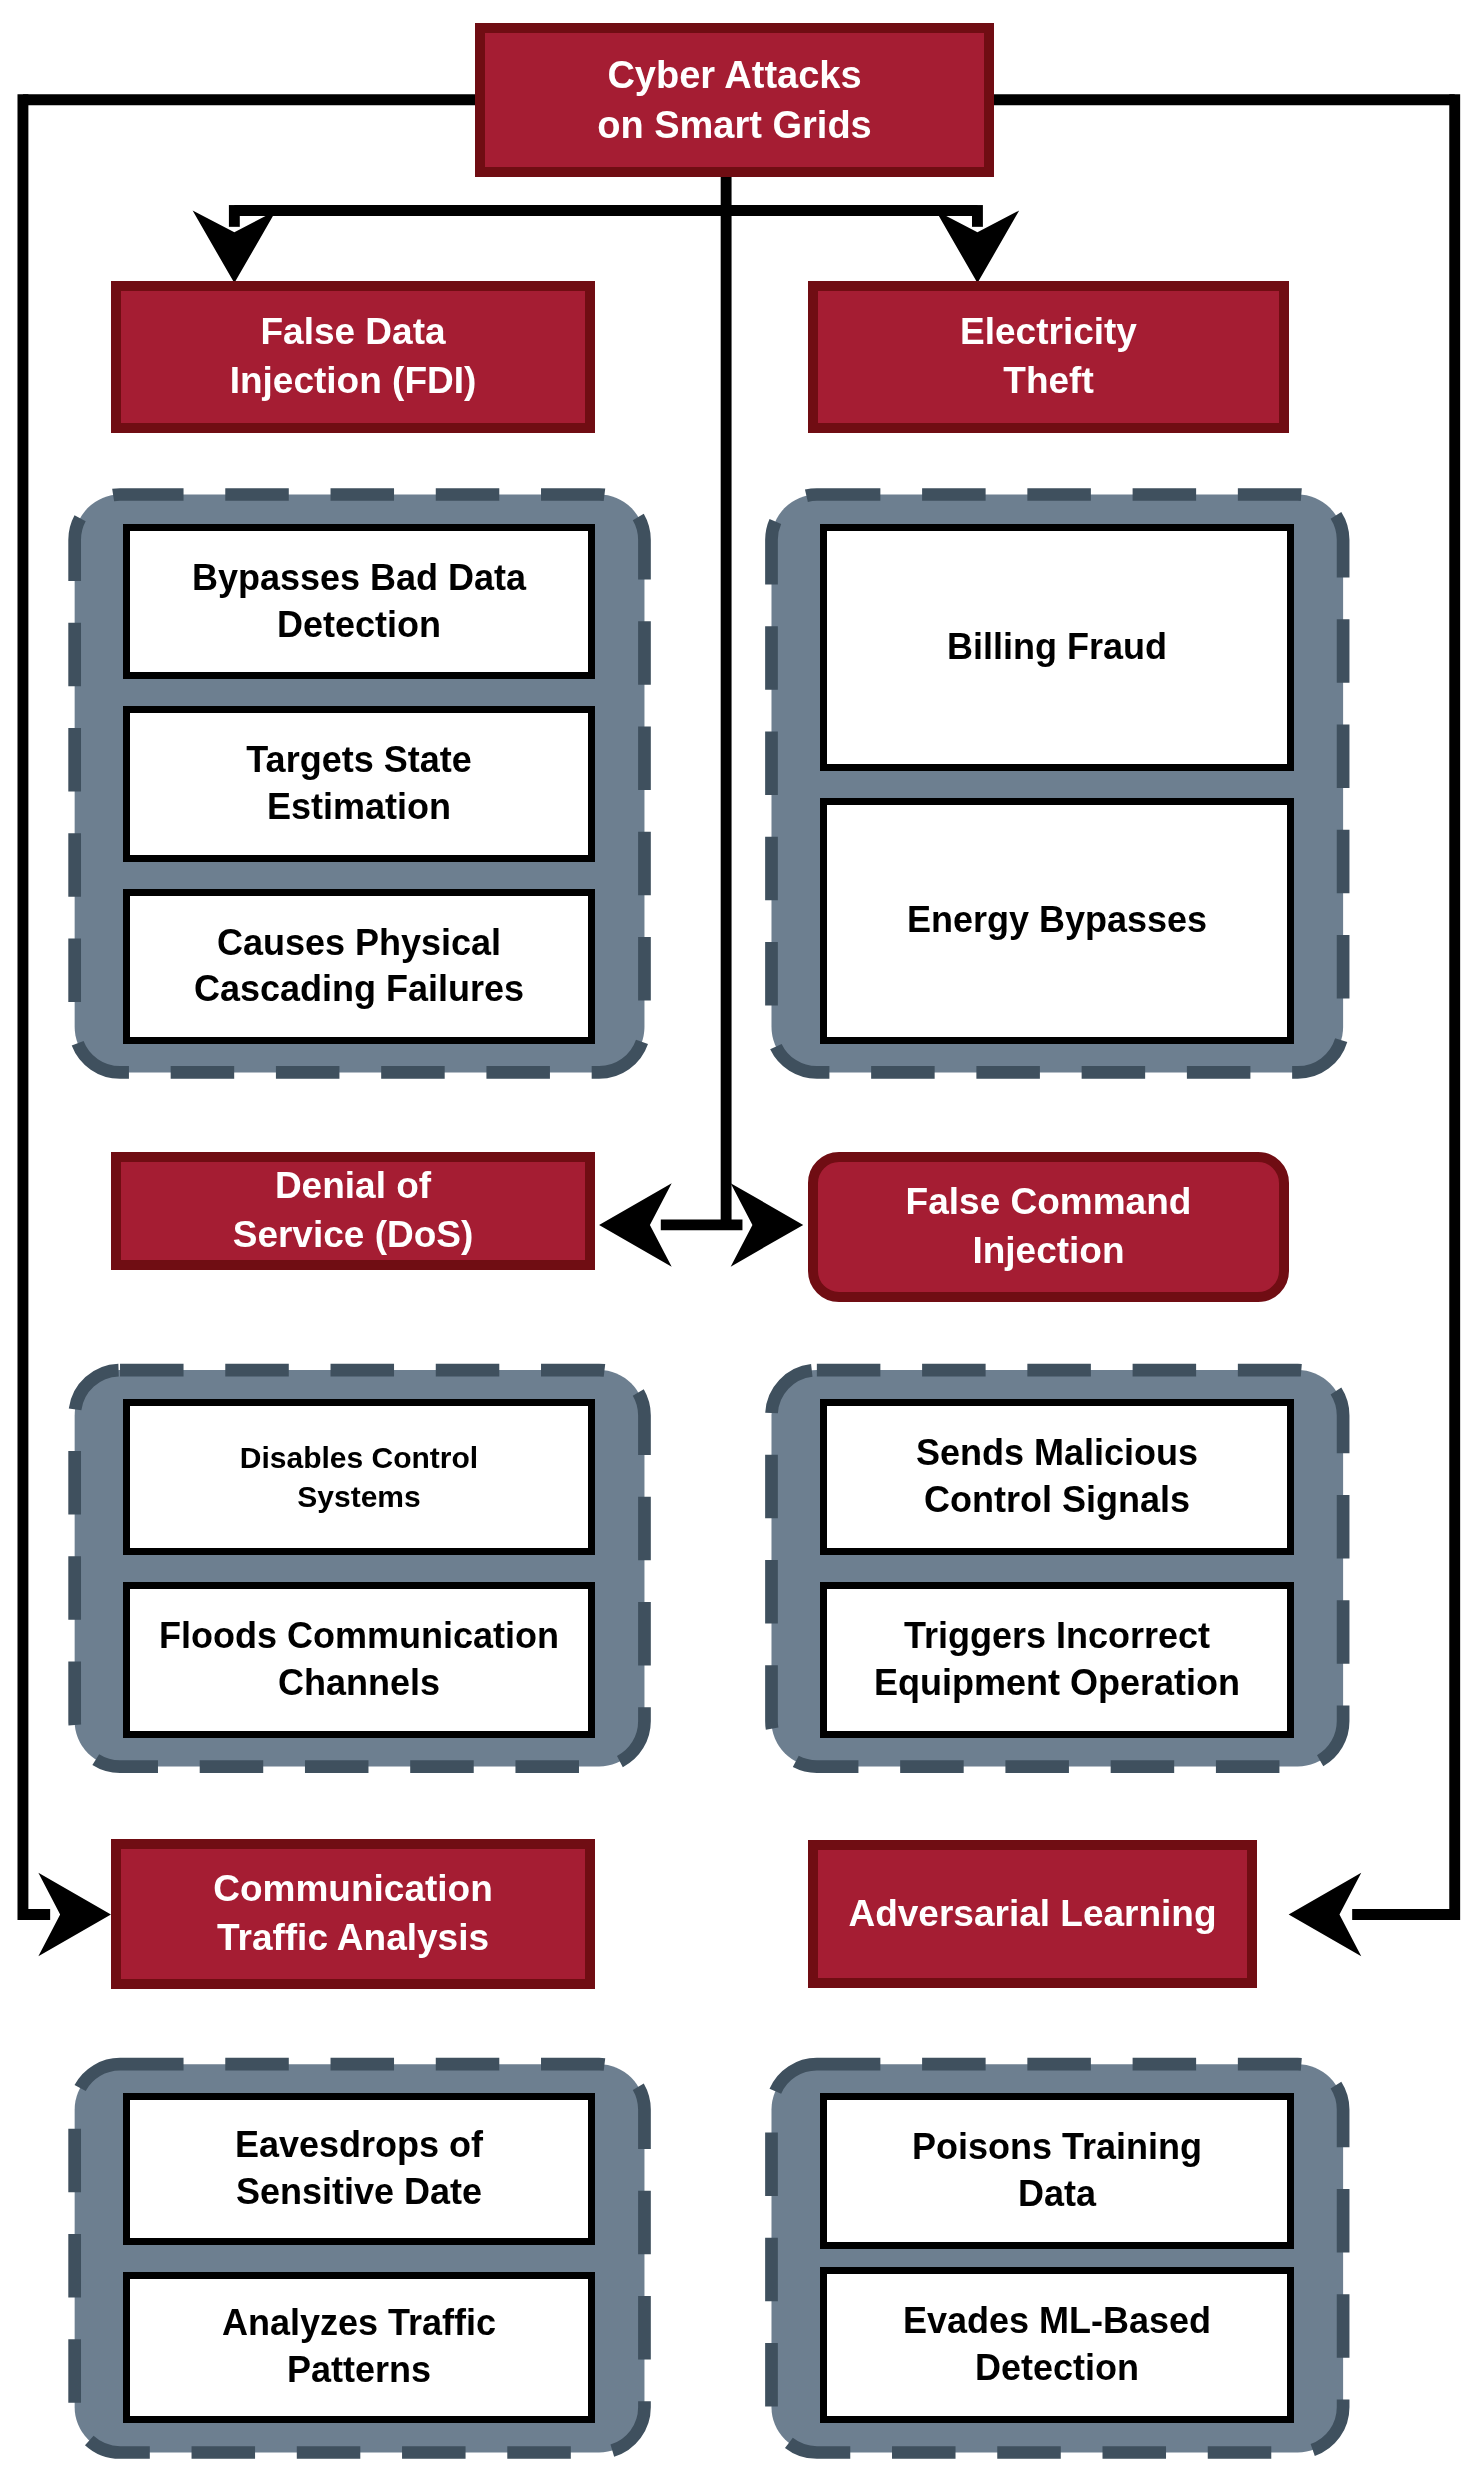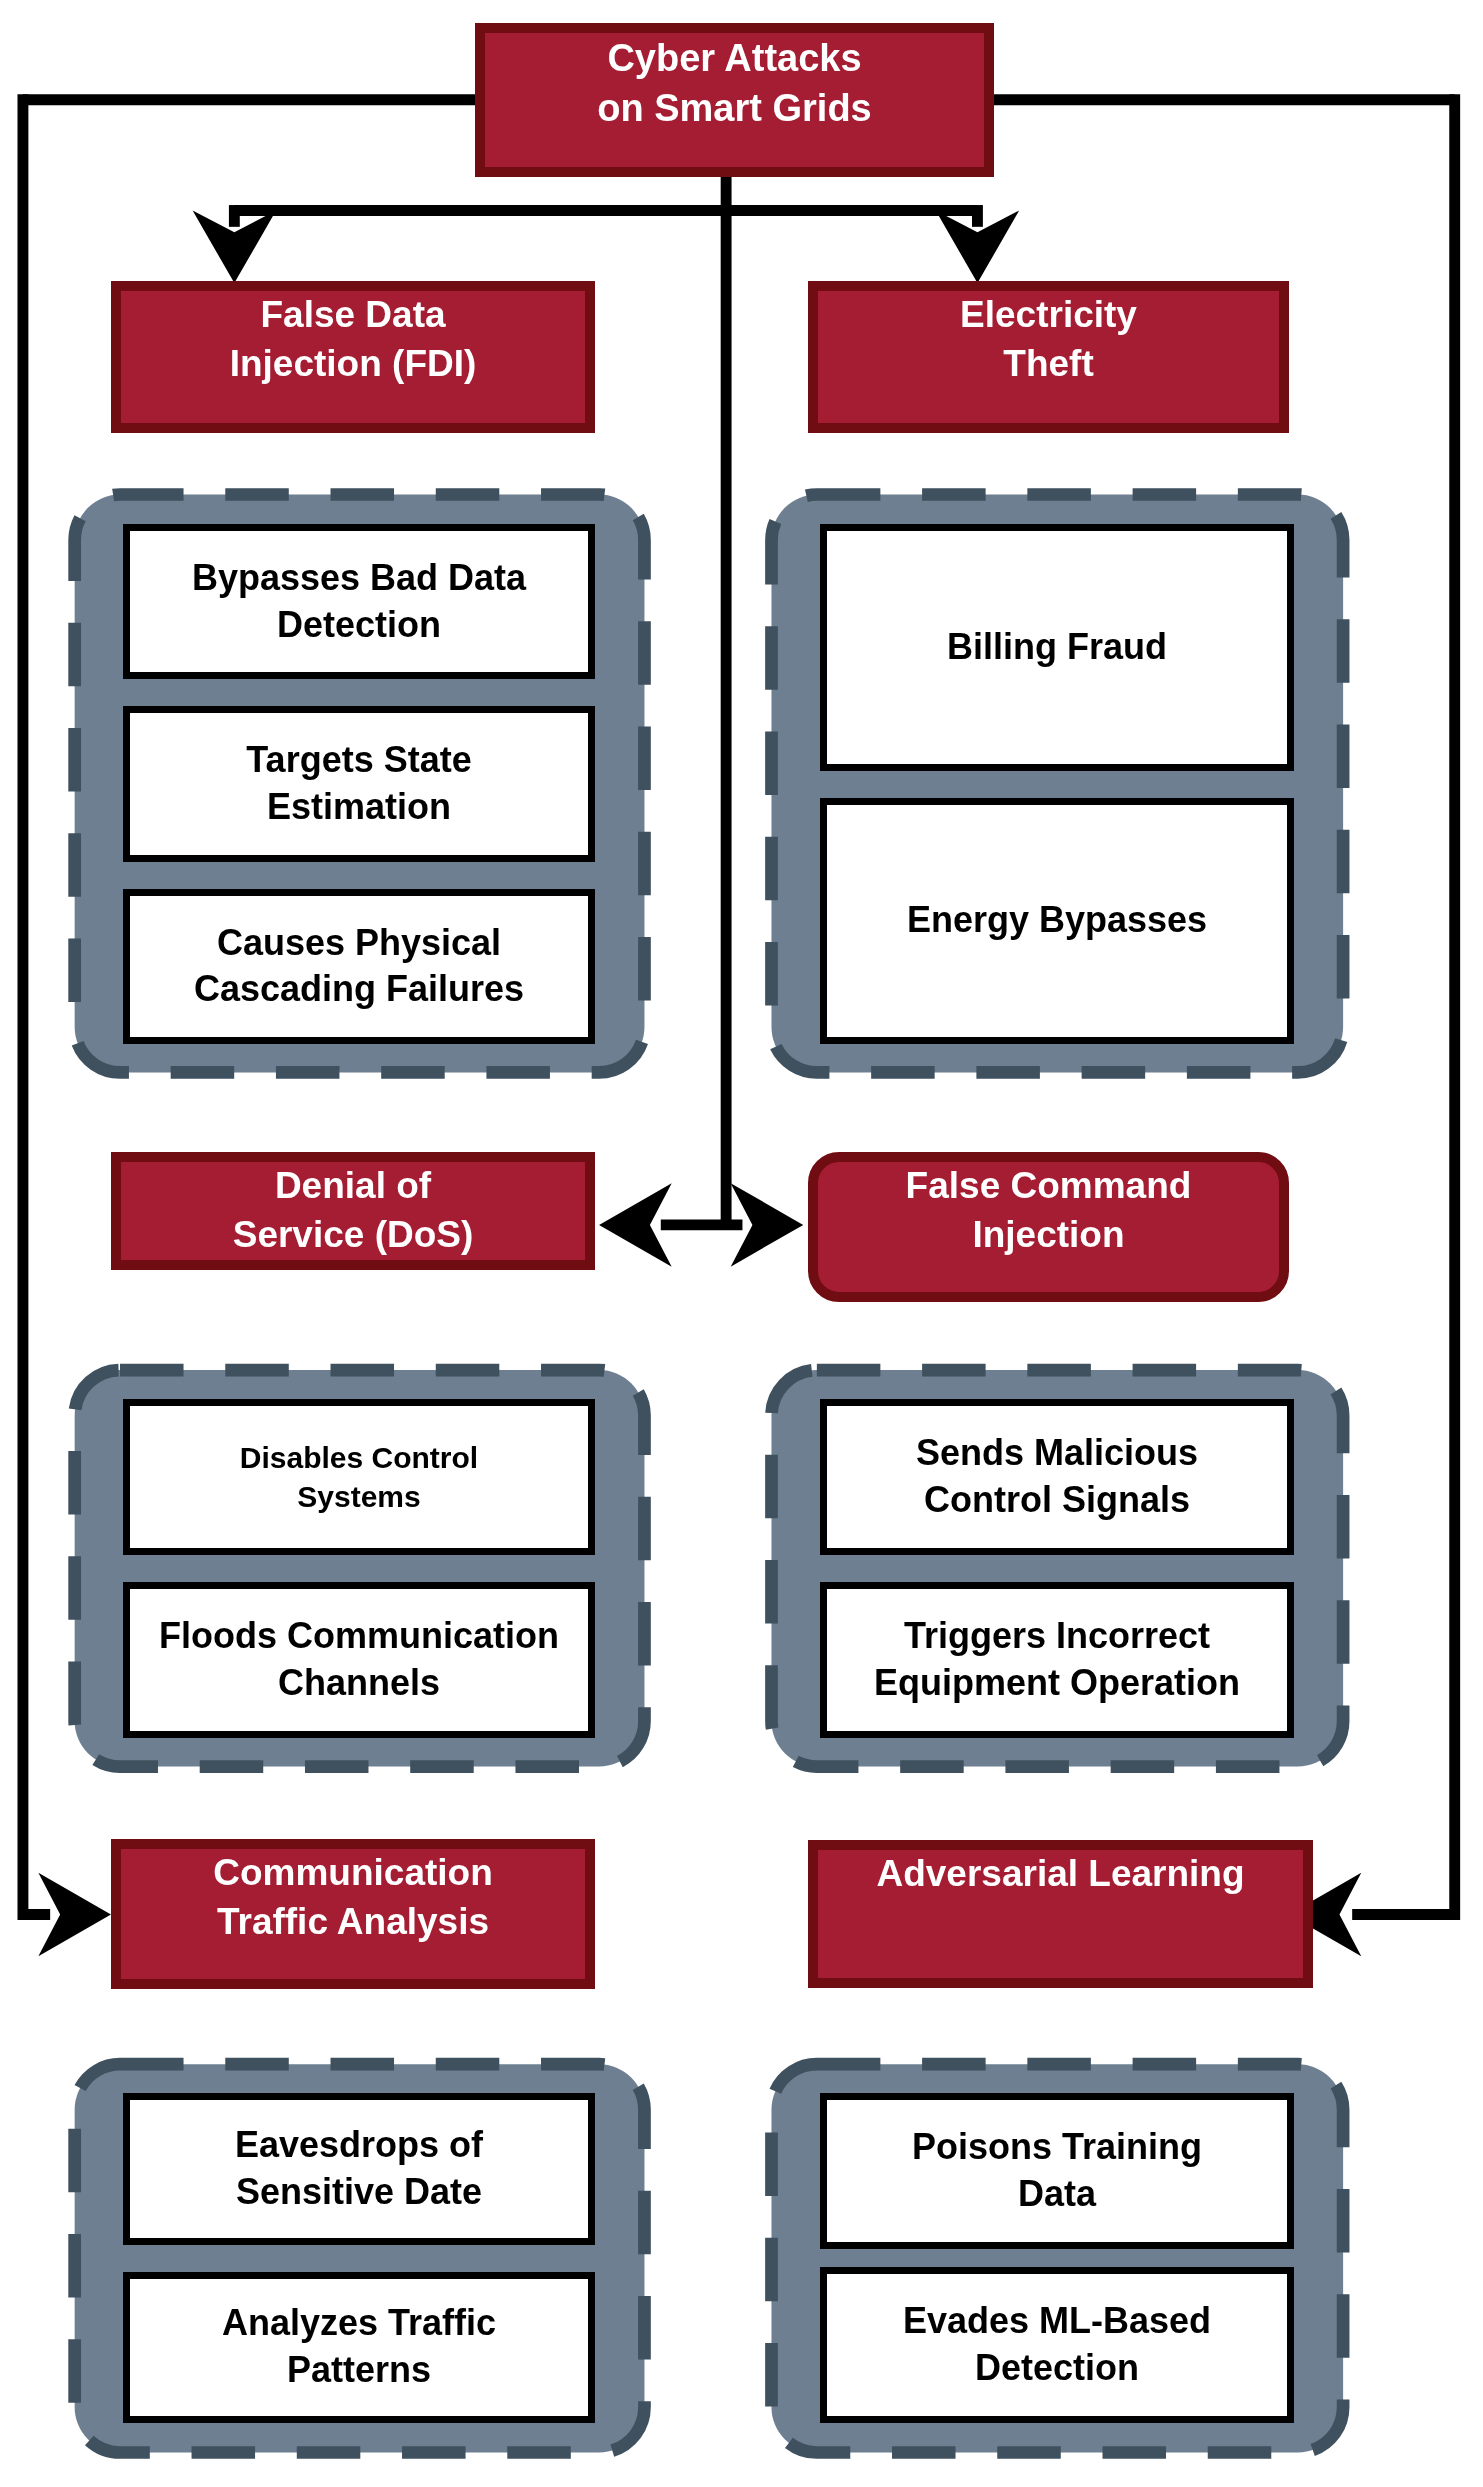--- a/index.html
+++ b/index.html
@@ -21,21 +21,21 @@
     font-family:"Liberation Sans", sans-serif;
   }
   #connector-layer{position:absolute;left:0;top:0;width:1484px;height:2487px;}
   .wire{stroke:var(--line-color);stroke-width:12;fill:none;stroke-linejoin:miter;stroke-linecap:butt;}
   .arrowhead{fill:var(--line-color);stroke:none;}
   .container-rect{fill:var(--container-fill);stroke:var(--container-dash);stroke-width:14;stroke-dasharray:70 46;}
   .red-box{
     position:absolute;
     background:var(--red-fill);
     border:10px solid var(--red-border);
-    display:flex;align-items:flex-start;justify-content:center;
+    display:flex;align-items:center;justify-content:center;
     box-sizing:border-box;
     text-align:center;
   }
   .red-label{
     color:var(--text-on-red);
     font-weight:700;
     font-size:37px;
     line-height:1.32;
     white-space:pre-line;
   }
@@ -159,21 +159,21 @@
     <div class="white-box" data-name="false-command-item-box">
       <span class="item-label" data-name="false-command-item-label">Triggers Incorrect
 Equipment Operation</span>
     </div>
   </div>
 
   <div class="red-box" data-name="category-node-traffic-analysis" style="left:111px;top:1839px;width:484px;height:150px;">
     <span class="red-label" data-name="traffic-analysis-label">Communication
 Traffic Analysis</span>
   </div>
-  <div class="red-box" data-name="category-node-adversarial" style="left:808px;top:1840px;width:505px;height:148px;">
+  <div class="red-box" data-name="category-node-adversarial" style="left:808px;top:1840px;width:449px;height:148px;">
     <span class="red-label" data-name="adversarial-label">Adversarial Learning</span>
   </div>
 
   <div class="items" data-name="traffic-analysis-items" style="left:74px;top:2064px;width:570px;height:388px;">
     <div class="white-box" data-name="traffic-analysis-item-box">
       <span class="item-label" data-name="traffic-analysis-item-label">Eavesdrops of
 Sensitive Date</span>
     </div>
     <div class="white-box" data-name="traffic-analysis-item-box">
       <span class="item-label" data-name="traffic-analysis-item-label">Analyzes Traffic

